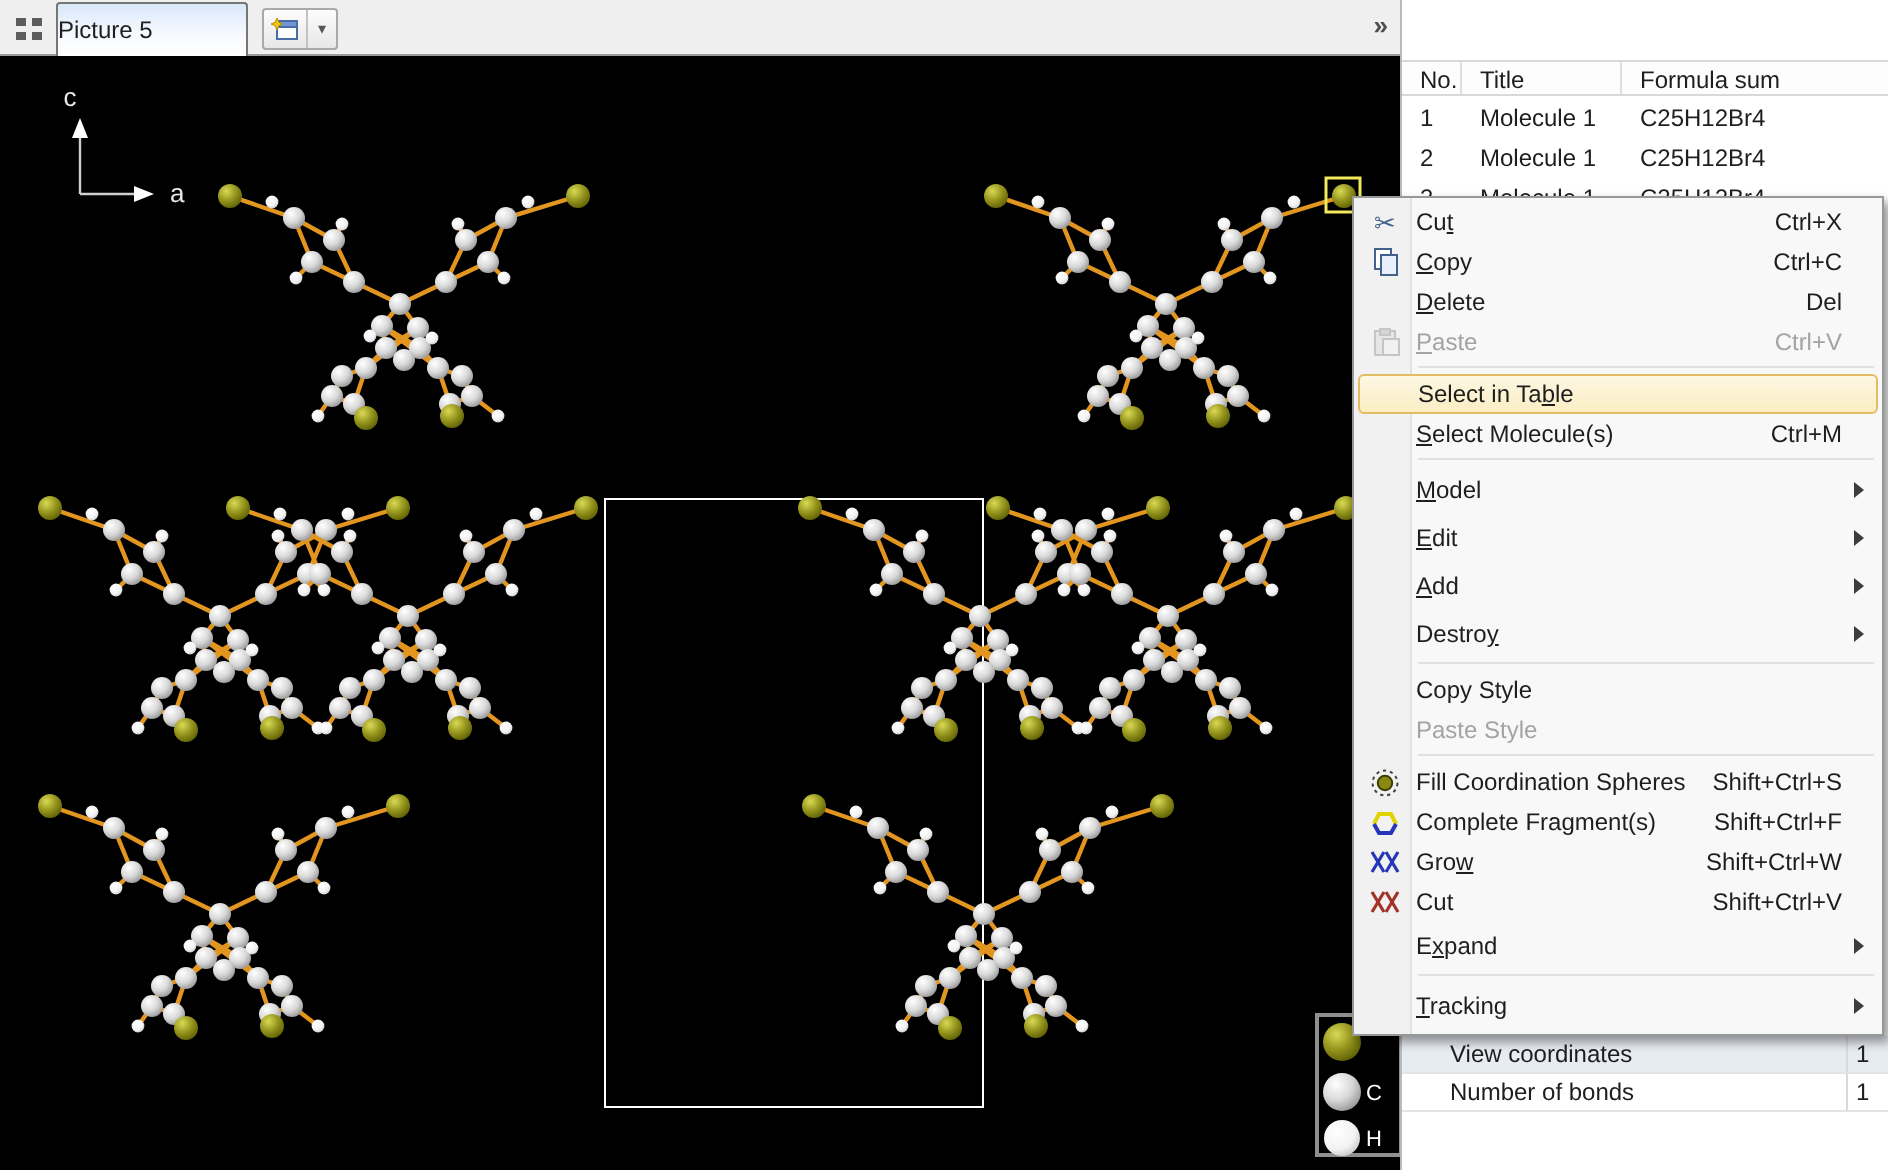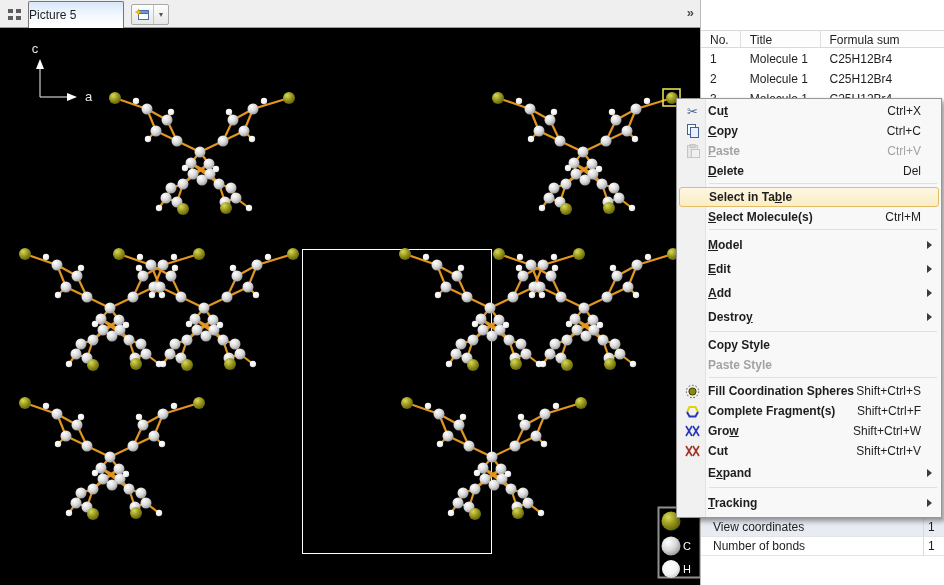--- a/index.html
+++ b/index.html
@@ -33,41 +33,41 @@
   
   .panel{position:absolute;left:700px;top:0;width:244px;height:585px;background:#ffffff;
     border-left:1px solid #b9b9b9;font-size:12px;color:#1e1e1e;}
   .panel-header{position:absolute;left:0;top:0;width:100%;height:29px;background:#fcfcfc;
     display:flex;align-items:center;padding-left:12px;font-size:13px;border-bottom:1px solid #e3e3e3;}
   .hdr-caret{width:0;height:0;border-left:4px solid transparent;border-right:4px solid transparent;
     border-top:4px solid #9a9a9a;margin-left:8px;margin-top:4px;}
   .tbl-head{position:absolute;left:0;top:30px;width:100%;height:18px;display:flex;
     border-top:1px solid #d9d9d9;border-bottom:1px solid #d9d9d9;background:#fdfdfd;}
   .tbl-head .hc{padding:2px 0 0 9px;border-right:1px solid #dedede;height:100%;}
-  .c0{width:40px;} .c1{width:80px;} .c2{width:124px;border-right:none !important;}
+  .c0{width:30px;} .c1{width:80px;} .c2{width:124px;border-right:none !important;}
   #tbl-rows{position:absolute;left:0;top:49px;width:100%;}
   .trow{display:flex;height:20px;align-items:center;}
   .trow .tc{padding-left:9px;overflow:hidden;white-space:nowrap;}
   .props{position:absolute;left:0;top:518px;width:100%;}
   .prow{position:relative;height:19px;border-bottom:1px solid #e4e4e4;display:flex;align-items:center;}
   .prow.sel{background:#e7ebf2;}
-  .prow .pl{padding-left:12px;}
+  .prow .pl{padding-left:24px;}
   .prow .pv{position:absolute;left:222px;top:0;height:100%;border-left:1px solid #d9d9d9;
     padding:2px 0 0 4px;}
 
   
   .ctx-menu{position:absolute;left:676px;top:98px;width:266px;background:#f8f8f8;
     border:1px solid #979797;box-shadow:3px 3px 5px rgba(0,0,0,0.4);
     padding:2px 0;font-size:12px;color:#1e1e1e;z-index:50;}
   .ctx-menu::before{content:"";position:absolute;left:0;top:0;bottom:0;width:28px;
     background:#f1f1f1;border-right:1px solid #e2e2e2;}
   .mi{position:relative;display:flex;align-items:center;height:20px;z-index:1;}
   .mi.sub{height:24px;}
   .mic{width:31px;flex:none;display:flex;align-items:center;justify-content:center;}
-  .mil{flex:none;font-weight:bold;}
+  .mil{flex:none;}
   .mis{margin-left:auto;padding-right:20px;}
   .mi.dis{color:#a3a3a3;}
   .mi.dis .mic{opacity:.45;filter:grayscale(1);}
   .mi.hl{border:1px solid #e2bd66;border-radius:3px;margin:0 2px;
     background:linear-gradient(#fdf7e3,#fbeec3);}
   .mi.hl .mic{width:29px;}
   .mia{position:absolute;right:9px;top:50%;margin-top:-4px;width:0;height:0;
     border-left:5px solid #3c3c3c;border-top:4px solid transparent;border-bottom:4px solid transparent;}
   .msep{height:1px;background:#e0e0e0;margin:2px 4px 3px 32px;position:relative;z-index:1;}
   .scissors{font-size:13px;color:#44618e;line-height:1;}
@@ -283,35 +283,35 @@
       <div class="mi">
         <span class="mic">
           <svg width="14" height="14">
             <rect x="1.5" y="0.5" width="8" height="10" fill="#ffffff" stroke="#44618e"></rect>
             <rect x="4.5" y="3.5" width="8" height="10" fill="#e9effc" stroke="#44618e"></rect>
           </svg>
         </span>
         <span class="mil"><u>C</u>opy</span>
         <span class="mis">Ctrl+C</span>
       </div>
+      <div class="mi">
+        <span class="mic"></span>
+        <span class="mil"><u>D</u>elete</span>
+        <span class="mis">Del</span>
+      </div>
       <div class="mi dis">
         <span class="mic">
           <svg width="14" height="14">
             <rect x="1.5" y="1.5" width="10" height="12" fill="#d9d9d9" stroke="#909090"></rect>
             <rect x="4" y="0.5" width="5" height="3" fill="#b5b5b5" stroke="#909090"></rect>
             <rect x="5.5" y="5.5" width="8" height="8" fill="#f2f2f2" stroke="#909090"></rect>
           </svg>
         </span>
         <span class="mil"><u>P</u>aste</span>
         <span class="mis">Ctrl+V</span>
-      </div>
-      <div class="mi">
-        <span class="mic"></span>
-        <span class="mil"><u>D</u>elete</span>
-        <span class="mis">Del</span>
       </div>
       <div class="msep"></div>
       <div class="mi hl">
         <span class="mic"></span>
         <span class="mil">Select in Ta<u>b</u>le</span>
       </div>
       <div class="mi">
         <span class="mic"></span>
         <span class="mil"><u>S</u>elect Molecule(s)</span>
         <span class="mis">Ctrl+M</span>

